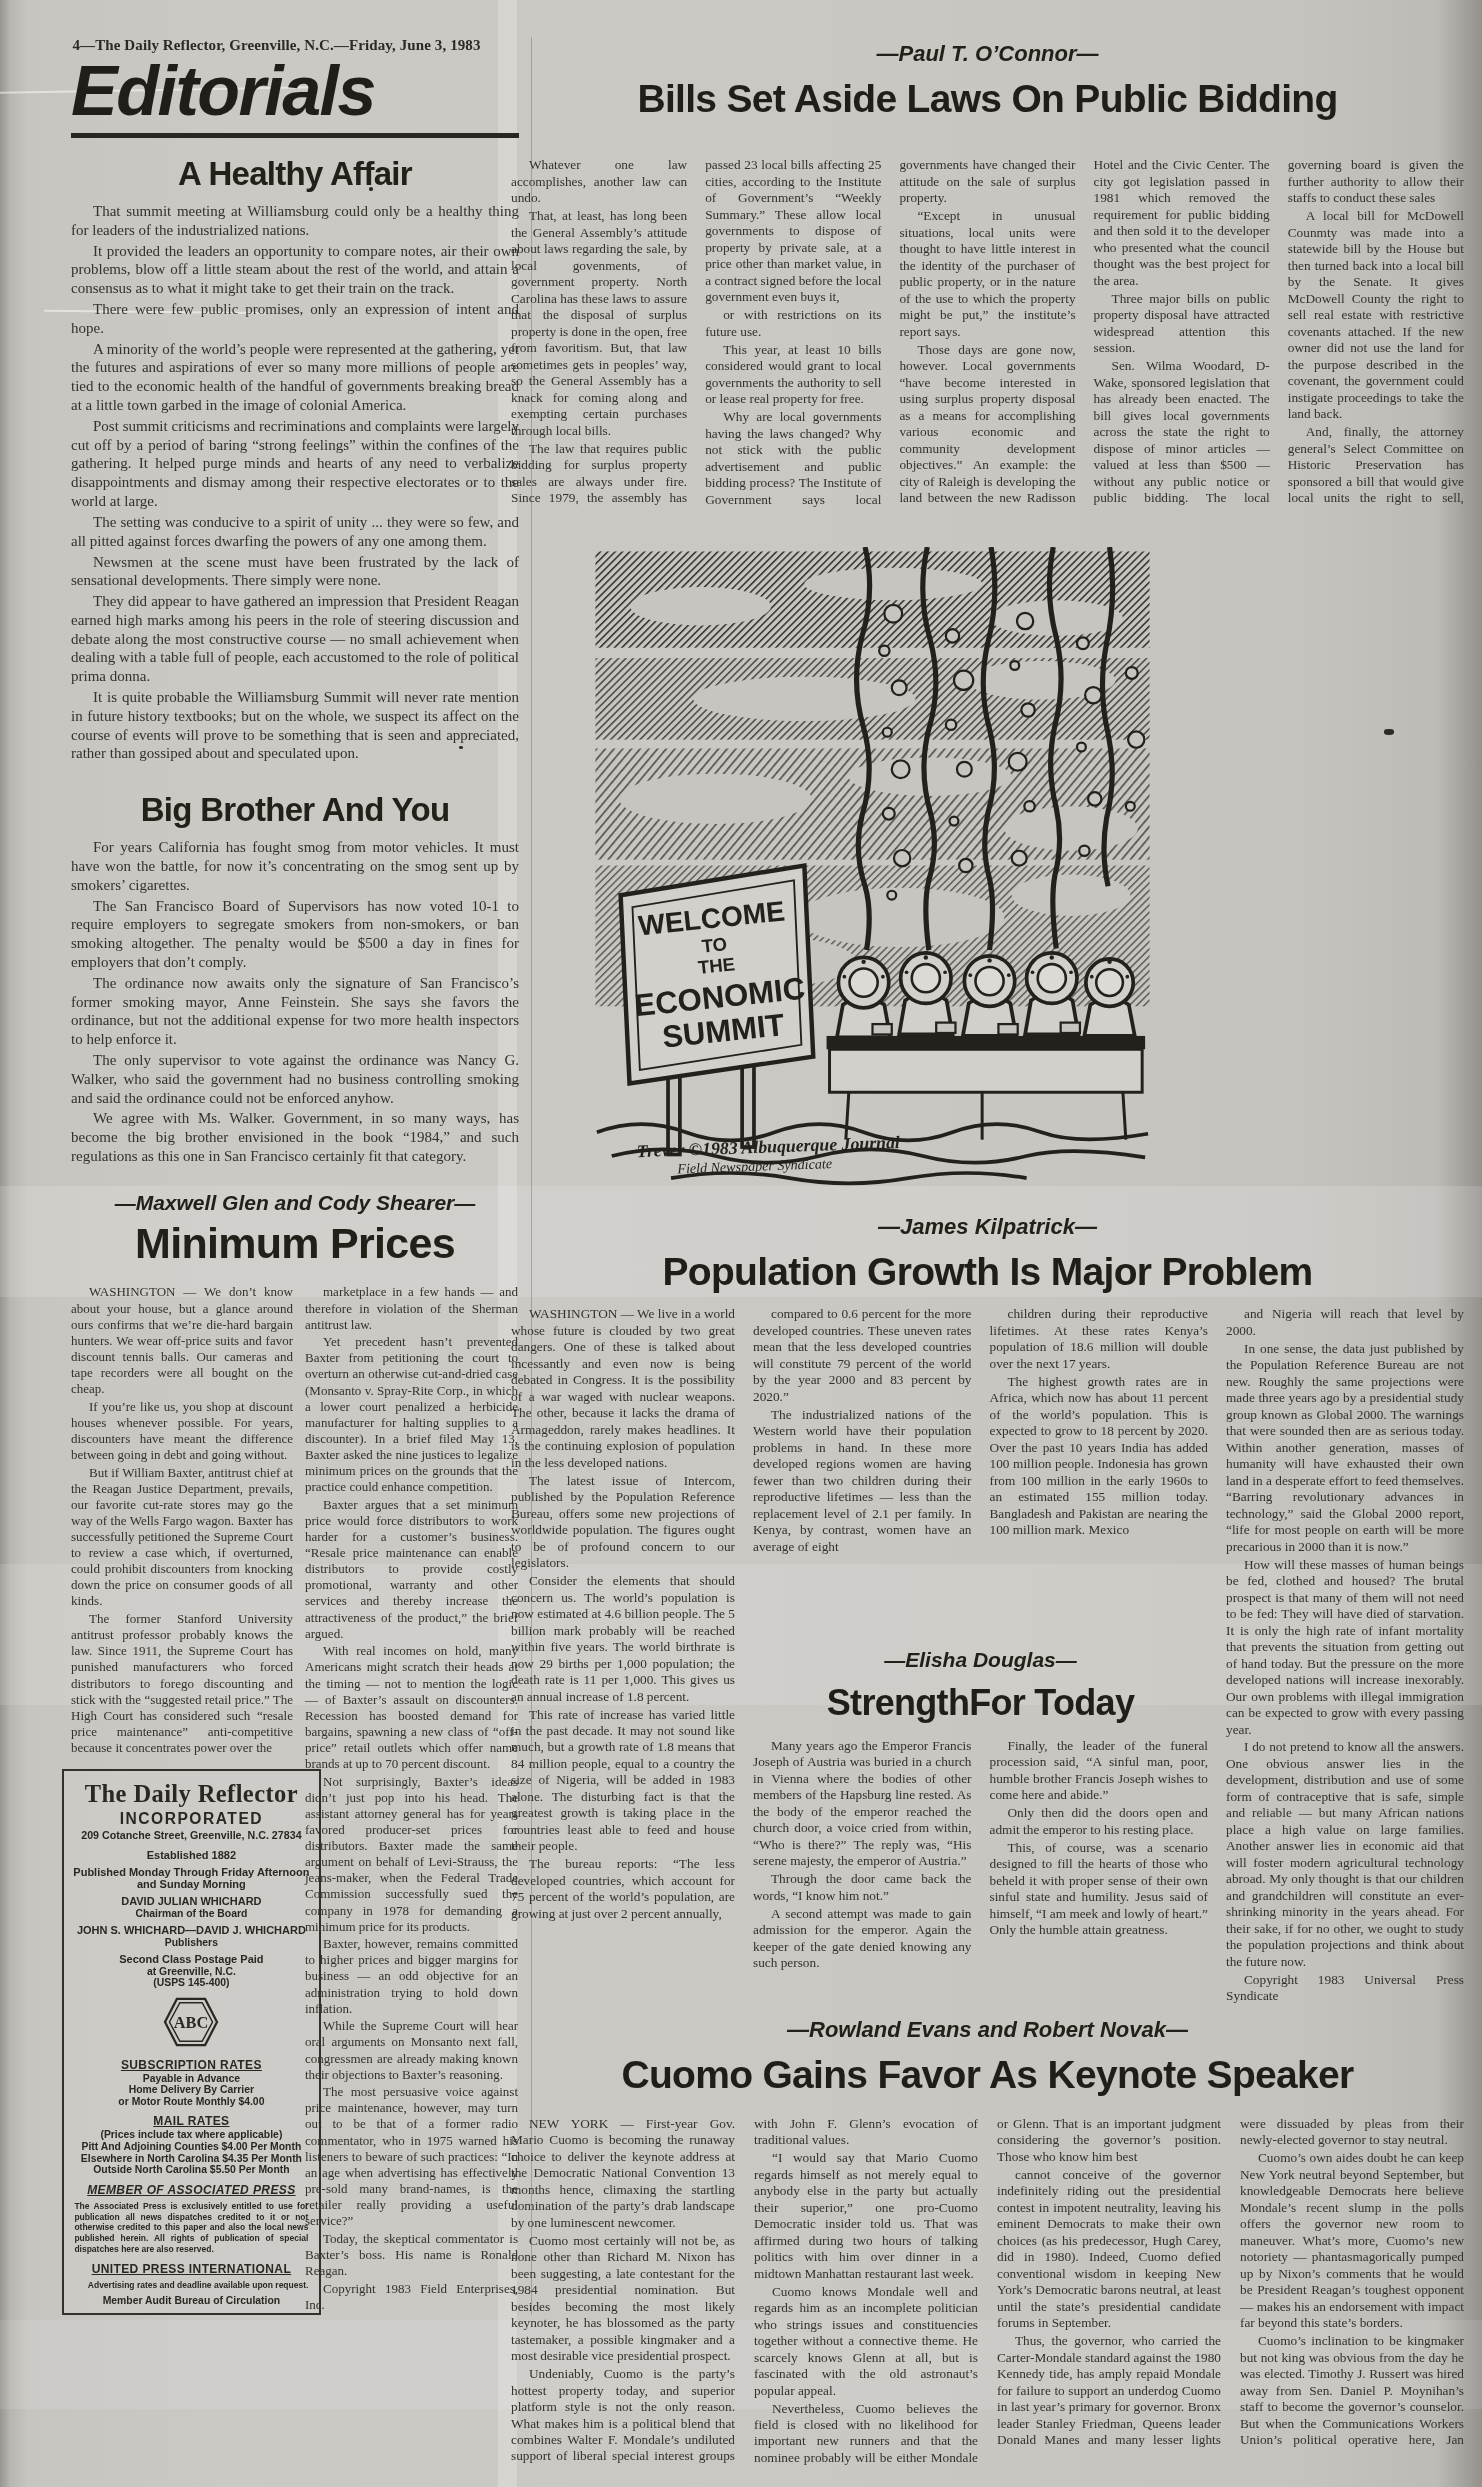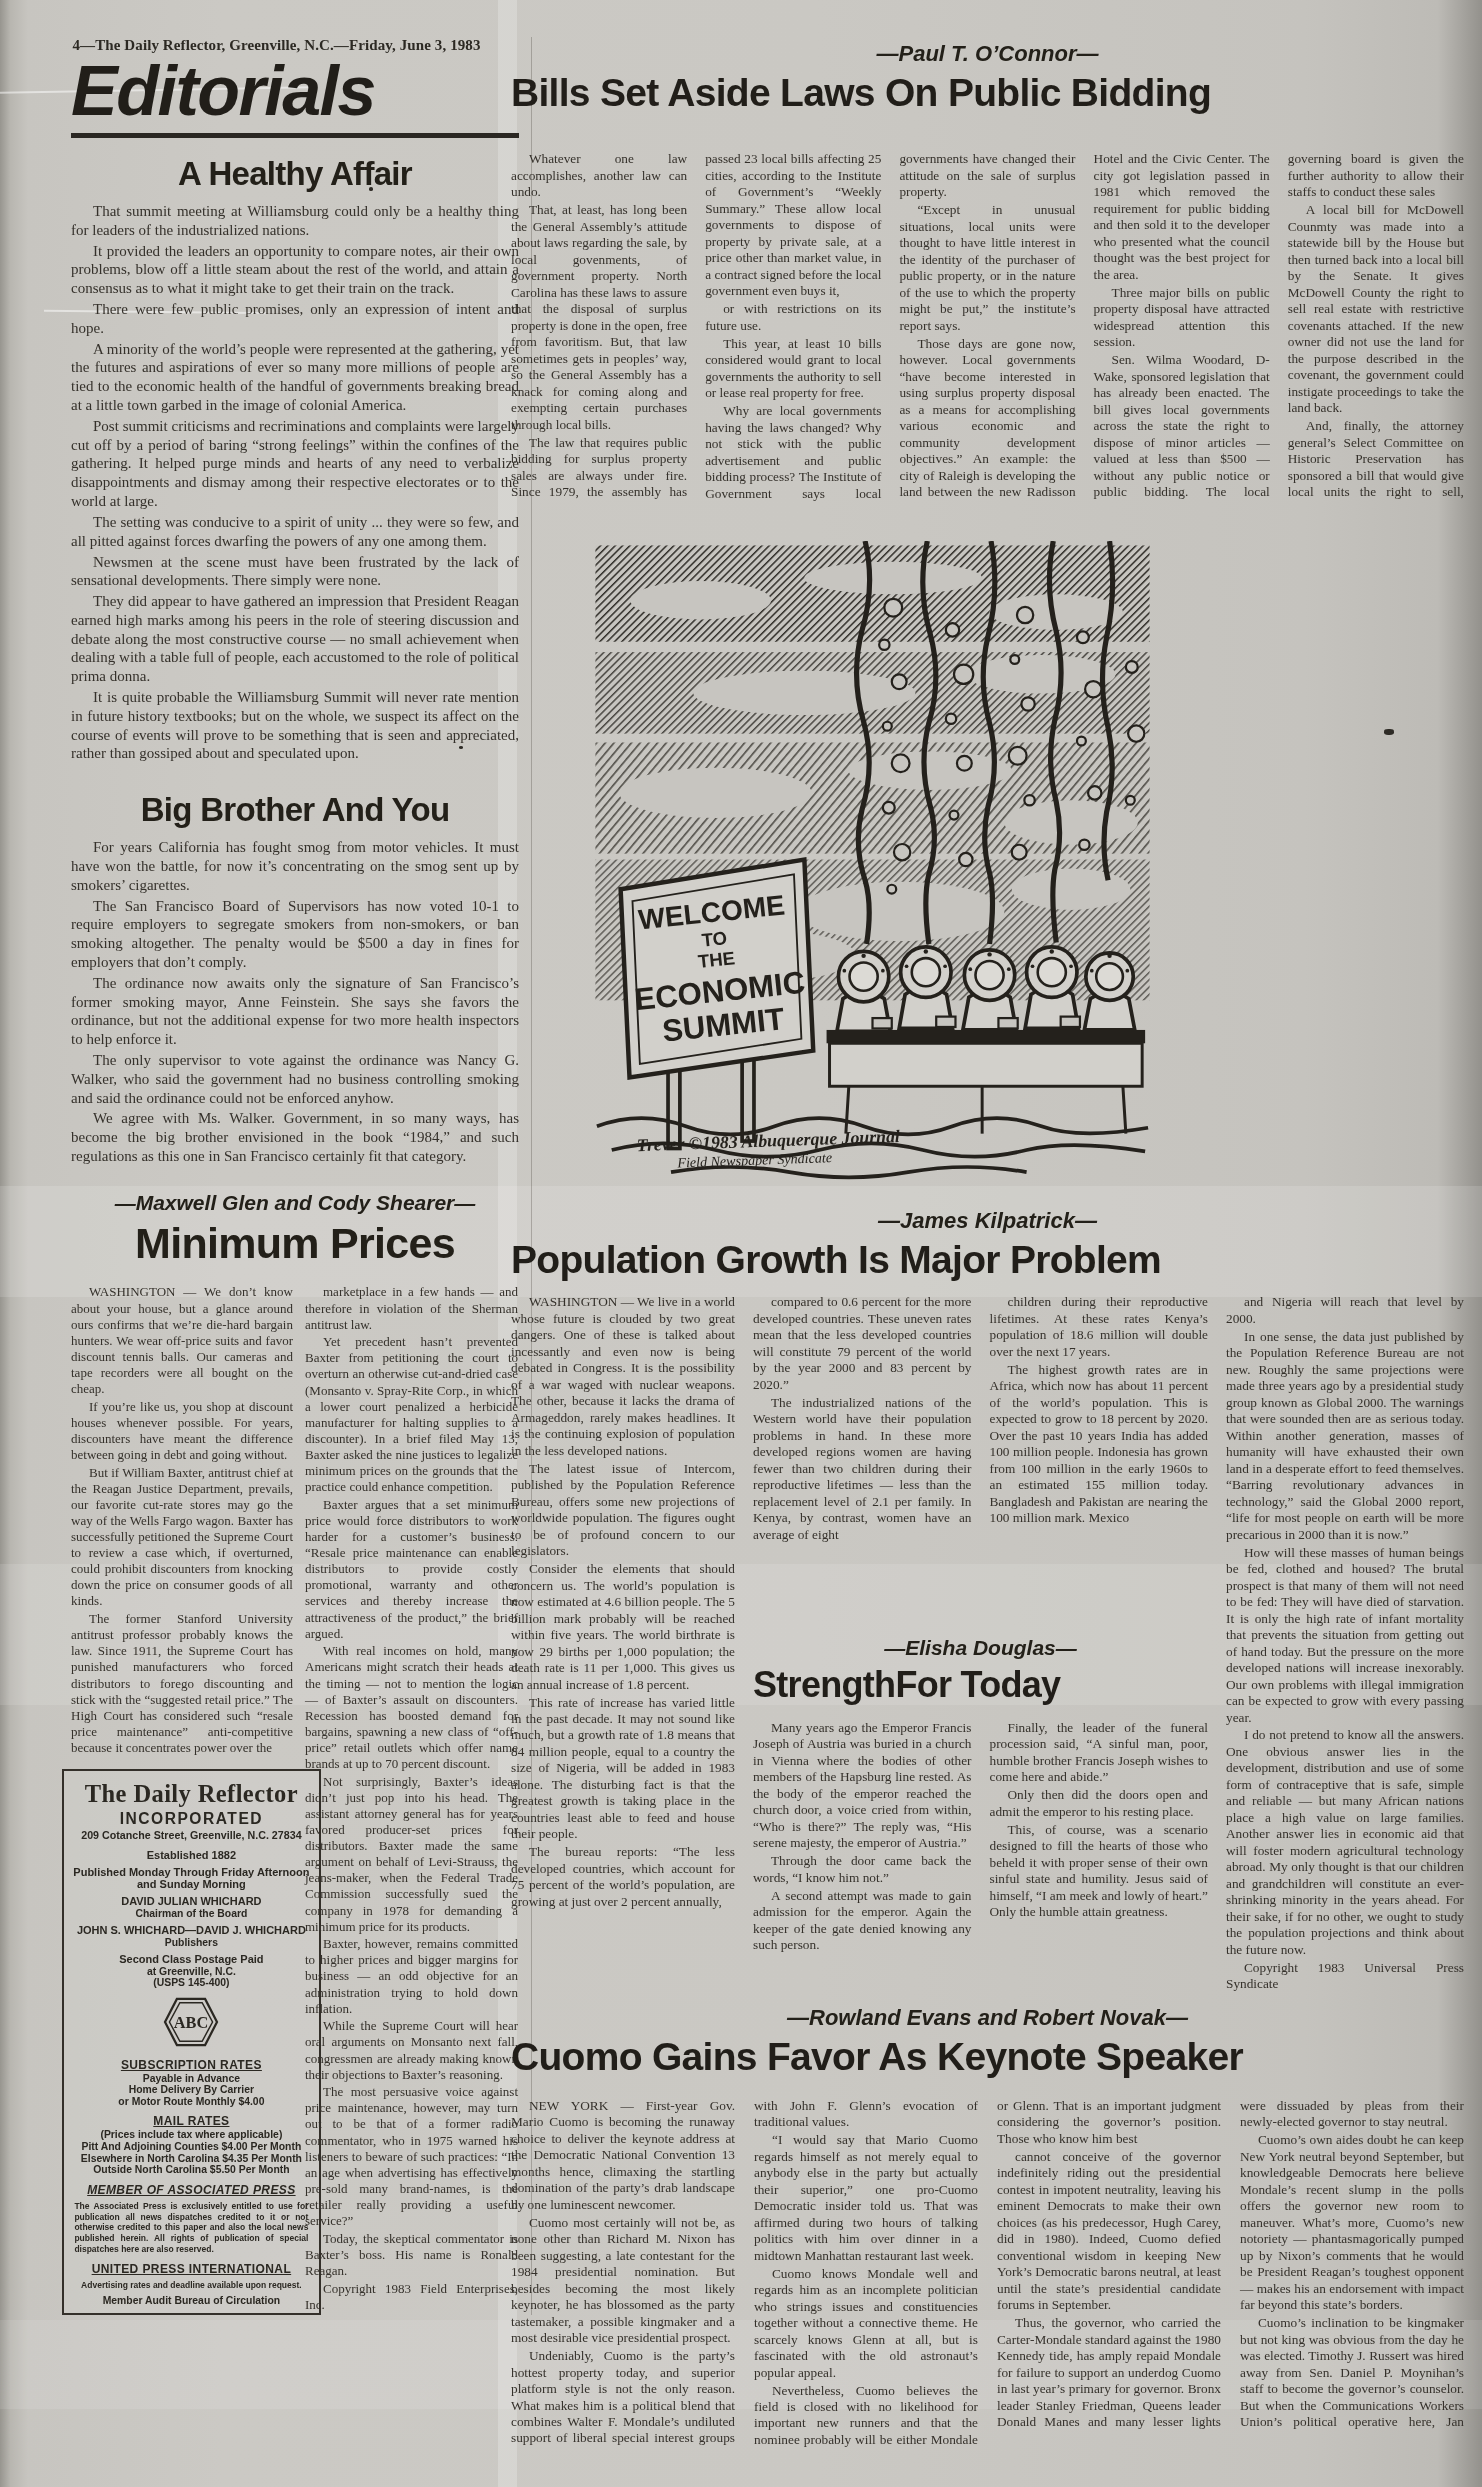--- a/index.html
+++ b/index.html
@@ -39,21 +39,21 @@
   #mastbox .mb-sub{font-size:10.4px;font-weight:700;margin:0.7px 0 0;}
   #mastbox .mb-small{font-size:8.5px;font-weight:700;text-align:justify;margin:4.4px 3px 0;line-height:1.25;}
   #mastbox .mb-caps{font-size:12px;font-weight:700;letter-spacing:0.4px;margin:7.4px 0 0;text-decoration:underline;}
   .abcwrap{margin:7.4px auto 1.5px;width:58px;}
 
   
   #rightcol{position:absolute;left:511px;top:37px;width:953px;}
   .byline-r{font-family:"Liberation Sans",sans-serif;font-style:italic;font-weight:700;
     text-align:center;font-size:22px;color:#232019;margin:4.4px 0 0;}
   .title-r{font-family:"Liberation Sans",sans-serif;font-weight:700;color:#211e19;
-    font-size:39px;letter-spacing:-0.7px;margin:4px 0 0;}
+    text-align:center;font-size:39px;letter-spacing:-0.7px;margin:10px 0 0;}
   #billsbody{margin-top:36px;height:365px;overflow:hidden;column-count:5;column-gap:18px;}
   #billsbody p,#popbody p,#cuomobody p,.kpcol p,#strengthbody p{
     font-size:13.3px;line-height:1.24;text-align:justify;text-indent:18px;margin:0 0 1.5px;}
   #cartoonwrap{position:relative;margin:25px 0 0 71px;width:581px;height:646px;}
 
   #popflex{display:flex;gap:18px;margin-top:12px;height:703px;overflow:hidden;}
   .kp1{width:224px;}
   .kpmid{width:455px;}
   .kpmidrow{display:flex;gap:18px;height:323px;overflow:hidden;}
   .kpmidrow>div{width:219px;}
@@ -145,21 +145,21 @@
           <div class="mb-caps">MAIL RATES</div>
           <div class="mb-sub">(Prices include tax where applicable)</div>
           <div>
               <div class="mb-sub">Pitt And Adjoining Counties $4.00 Per Month</div>
               <div class="mb-sub">Elsewhere in North Carolina $4.35 Per Month</div>
               <div class="mb-sub">Outside North Carolina $5.50 Per Month</div>
             </div>
           <div class="mb-caps" style="font-style:italic;">MEMBER OF ASSOCIATED PRESS</div>
           <div class="mb-small">The Associated Press is exclusively entitled to use for publication all news dispatches credited to it or not otherwise credited to this paper and also the local news published herein. All rights of publication of special dispatches here are also reserved.</div>
           <div class="mb-caps">UNITED PRESS INTERNATIONAL</div>
-          <div class="mb-small" style="text-align:center;">Advertising rates and deadline available upon request.</div>
+          <div class="mb-small" style="text-align:right;">Advertising rates and deadline available upon request.</div>
           <div class="mb-sub" style="margin-top:4.4px;">Member Audit Bureau of Circulation</div>
         </div>
       </div>
 
       <div id="mpcol2">
         <div>
             <p>marketplace in a few hands — and therefore in violation of the Sherman antitrust law.</p>
             <p>Yet precedent hasn’t prevented Baxter from petitioning the court to overturn an otherwise cut-and-dried case (Monsanto v. Spray-Rite Corp., in which a lower court penalized a herbicide manufacturer for halting supplies to a discounter). In a brief filed May 13, Baxter asked the nine justices to legalize minimum prices on the grounds that the practice could enhance competition.</p>
             <p>Baxter argues that a set minimum price would force distributors to work harder for a customer’s business. “Resale price maintenance can enable distributors to provide costly promotional, warranty and other services and thereby increase the attractiveness of the product,” the brief argued.</p>
             <p>With real incomes on hold, many Americans might scratch their heads at the timing — not to mention the logic — of Baxter’s assault on discounters. Recession has boosted demand for bargains, spawning a new class of “off-price” retail outlets which offer name brands at up to 70 percent discount.</p>

